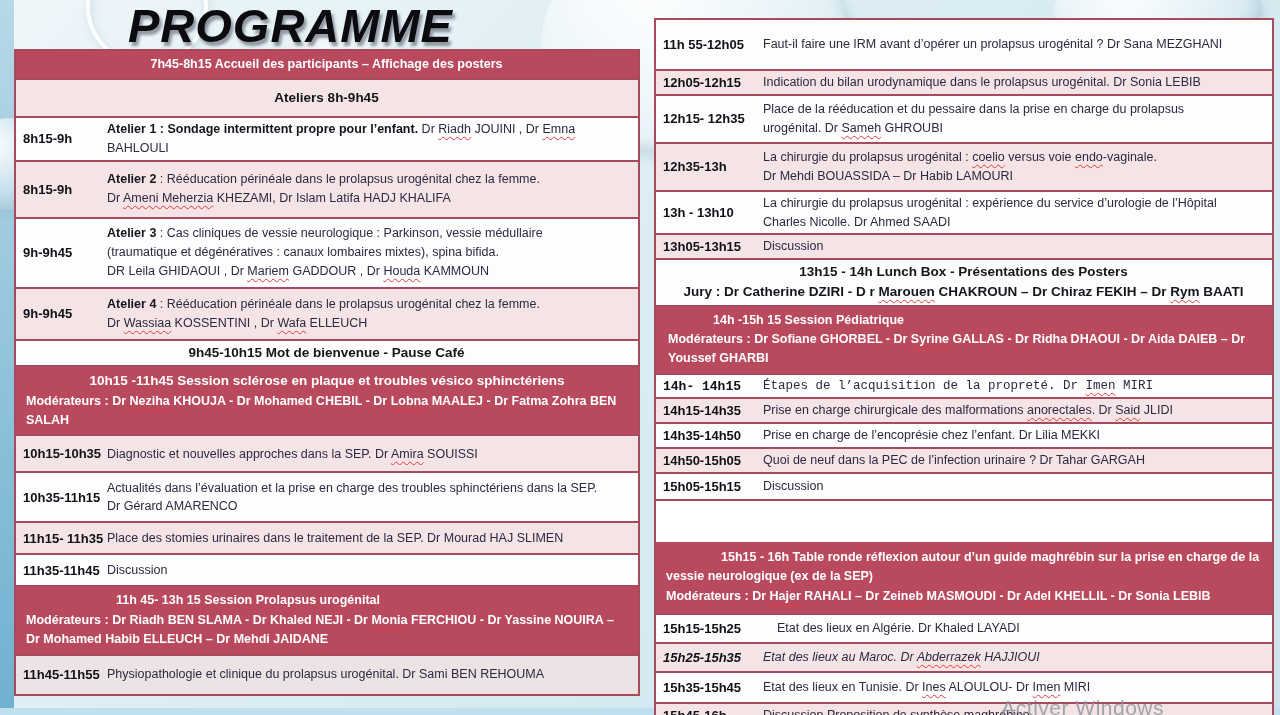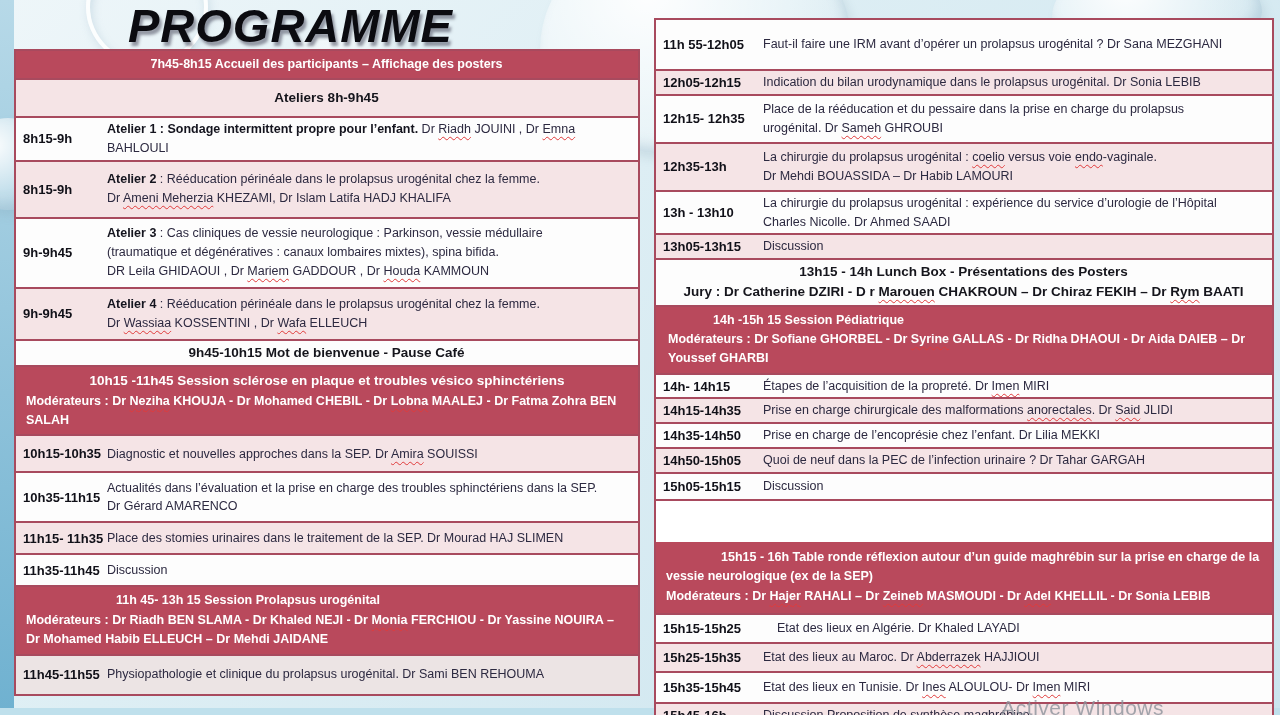--- a/index.html
+++ b/index.html
@@ -206,21 +206,21 @@
         <div class="ln">13h15 - 14h  Lunch Box - Présentations des Posters</div>
         <div class="ln">Jury : Dr Catherine DZIRI -  D r <span class="sq">Marouen</span> CHAKROUN – Dr Chiraz  FEKIH – Dr <span class="sq">Rym</span> BAATI</div>
       </div>
     </div>
     <div class="row session" style="min-height: 68px; padding-left: 12px;">
       <div class="txt">
         <div class="ln" style="text-indent: 45px;">14h -15h 15   Session Pédiatrique</div>
         <div class="ln">Modérateurs : Dr Sofiane GHORBEL - Dr <span class="sq">Syrine</span> GALLAS - Dr Ridha DHAOUI - Dr Aida DAIEB – Dr Youssef GHARBI</div>
       </div>
     </div>
-    <div class="row item bg-white" style="min-height: 20px;">
+    <div class="row item bg-white" style="min-height: 20px; font-family: Liberation Mono, monospace;">
       <div class="time">14h- 14h15</div>
       <div class="txt">
         <div class="ln">Étapes de l’acquisition de la propreté. Dr <span class="sq">Imen</span> MIRI</div>
       </div>
     </div>
     <div class="row item bg-pink" style="min-height: 21px;">
       <div class="time">14h15-14h35</div>
       <div class="txt">
         <div class="ln">Prise en charge chirurgicale des malformations <span class="sq">anorectales</span>. Dr <span class="sq">Said</span> JLIDI</div>
       </div>
@@ -248,21 +248,21 @@
         <div class="ln" style="text-indent: 55px;">15h15 - 16h  Table ronde  réflexion autour d’un guide maghrébin sur la prise en charge de la vessie neurologique  (ex de la SEP)</div>
         <div class="ln">Modérateurs : Dr <span class="sq">Hajer</span> RAHALI – Dr <span class="sq">Zeineb</span> MASMOUDI  - Dr <span class="sq">Adel</span> KHELLIL - Dr Sonia LEBIB</div>
       </div>
     </div>
     <div class="row item bg-white" style="min-height: 29px; gap: 14px;">
       <div class="time">15h15-15h25</div>
       <div class="txt">
         <div class="ln">Etat des lieux en Algérie. Dr Khaled LAYADI</div>
       </div>
     </div>
-    <div class="row item bg-pink" style="min-height: 29px;">
+    <div class="row item bg-pink" style="min-height: 29px; font-style: italic;">
       <div class="time">15h25-15h35</div>
       <div class="txt">
         <div class="ln">Etat des lieux au Maroc. Dr <span class="sq">Abderrazek</span> HAJJIOUI</div>
       </div>
     </div>
     <div class="row item bg-white" style="min-height: 31px;">
       <div class="time">15h35-15h45</div>
       <div class="txt">
         <div class="ln">Etat des lieux en Tunisie. Dr <span class="sq">Ines</span> ALOULOU- Dr <span class="sq">Imen</span> MIRI</div>
       </div>

